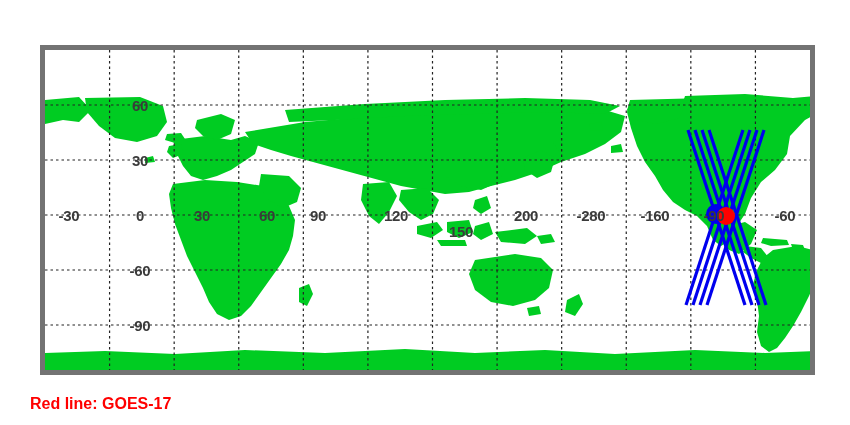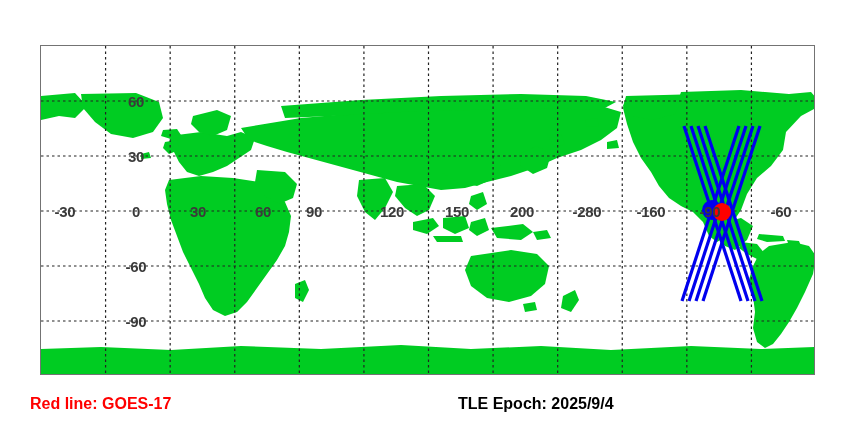--- a/index.html
+++ b/index.html
@@ -24,21 +24,21 @@
   }
 
   
   #map-area {
     position: absolute;
     left: 40px;
     top: 45px;
     width: 775px;
     height: 330px;
     background: #ffffff;
-    border: 1px solid #737373;
+    border: 5px solid #737373;
     box-sizing: border-box;
     overflow: hidden;
   }
   #map-svg {
     position: absolute;
     left: 0; top: 0;
     width: 775px;
     height: 330px;
     display: block;
   }
@@ -185,26 +185,25 @@
     <div class="grid-label" style="left:95px;  top:220px;">-60</div>
     <div class="grid-label" style="left:95px;  top:275px;">-90</div>
     <div class="grid-label" style="left:95px;  top:330px;"></div>
 
     <div class="grid-label" style="left:24px;  top:165px;">-30</div>
     <div class="grid-label" style="left:95px;  top:165px;">0</div>
     <div class="grid-label" style="left:157px; top:165px;">30</div>
     <div class="grid-label" style="left:222px; top:165px;">60</div>
     <div class="grid-label" style="left:273px; top:165px;">90</div>
     <div class="grid-label" style="left:351px; top:165px;">120</div>
-    <div class="grid-label" style="left:416px; top:165px;text-align:right;">150</div>
+    <div class="grid-label" style="left:416px; top:181px;text-align:right;">150</div>
     <div class="grid-label" style="left:481px; top:165px;">200</div>
     <div class="grid-label" style="left:546px; top:165px;">-280</div>
     <div class="grid-label" style="left:610px; top:165px;">-160</div>
     <div class="grid-label" style="left:669px; top:165px;">-90</div>
     <div class="grid-label" style="left:740px; top:165px;">-60</div>
   </div>
 
   <div id="legend">
     <div class="legend-item" id="legend-red" style="color:#ff0000;">Red line: GOES-17</div>
-    <div class="legend-item" id="legend-tle" style="color:#000000;">TLE Epoch: 2025/9/4</div>
   </div>
 
 </div>
 
 </body></html>

